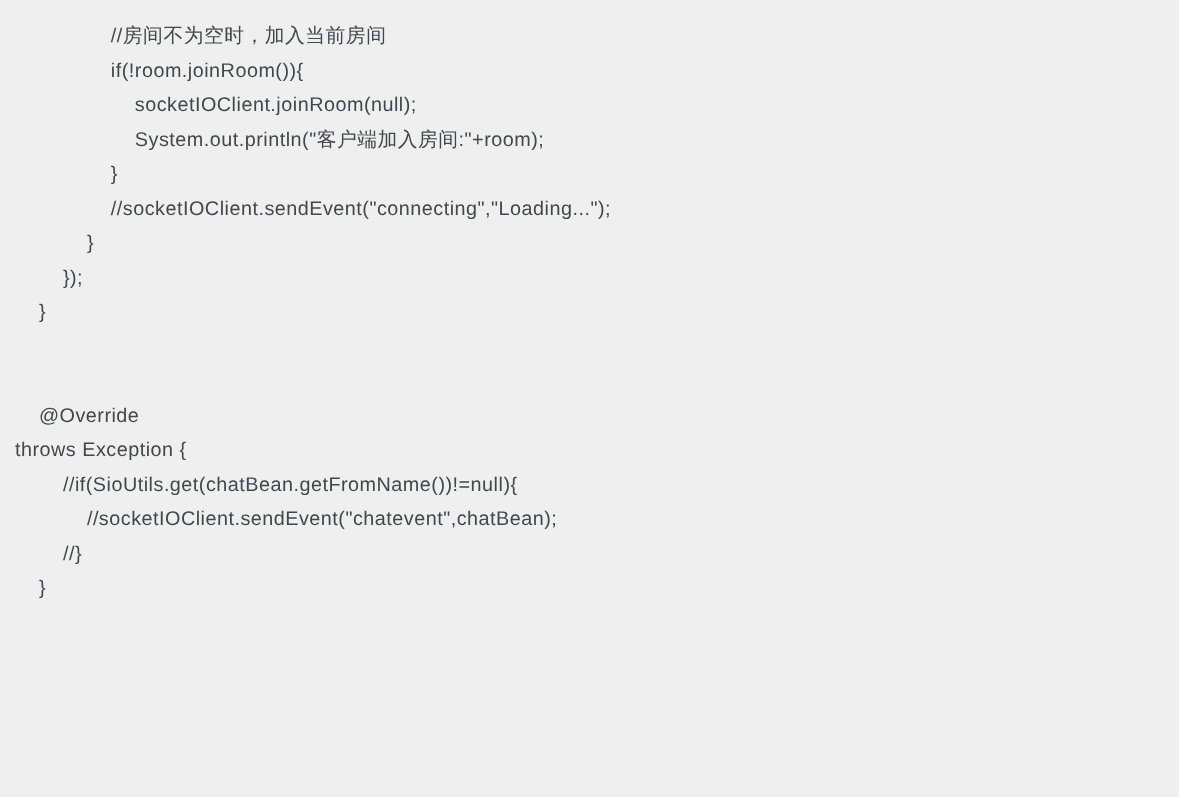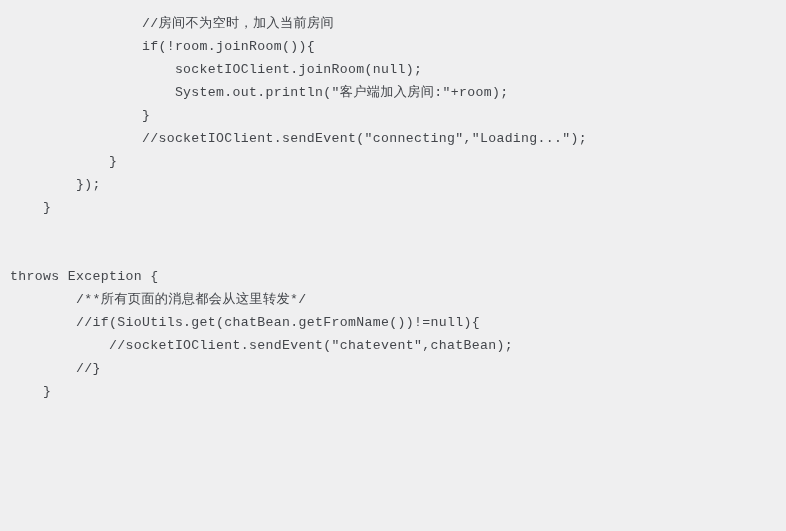--- a/index.html
+++ b/index.html
@@ -23,40 +23,40 @@
     box-sizing: border-box;
     background: #efeff0;
   }
   .code-line {
     height: 23px;
     line-height: 23px;
     font-size: 13.2px;
     letter-spacing: 0.33px;
     color: #43464b;
     white-space: pre;
-    font-family: Liberation Mono, monospace;
+    font-family: Liberation Sans, sans-serif;
   }
   .code-line.blank {
     color: transparent;
   }
 </style>
 </head>
 <body style="background: rgb(239, 239, 240);">
 
 <div id="code-block" style="color: rgb(67, 70, 75); background: rgb(239, 239, 240);">
     <div class="code-line">                //房间不为空时，加入当前房间</div>
     <div class="code-line">                if(!room.joinRoom()){</div>
     <div class="code-line">                    socketIOClient.joinRoom(null);</div>
     <div class="code-line">                    System.out.println("客户端加入房间:"+room);</div>
     <div class="code-line">                }</div>
     <div class="code-line">                //socketIOClient.sendEvent("connecting","Loading...");</div>
     <div class="code-line">            }</div>
     <div class="code-line">        });</div>
     <div class="code-line">    }</div>
     <div class="code-line blank">&nbsp;</div>
     <div class="code-line blank">&nbsp;</div>
+    <div class="code-line">    @Override</div>
     <div class="code-line">throws Exception {</div>
-    <div class="code-line">        /**所有页面的消息都会从这里转发*/</div>
     <div class="code-line">        //if(SioUtils.get(chatBean.getFromName())!=null){</div>
     <div class="code-line">            //socketIOClient.sendEvent("chatevent",chatBean);</div>
     <div class="code-line">        //}</div>
     <div class="code-line">    }</div>
   </div>
 
 </body></html>

